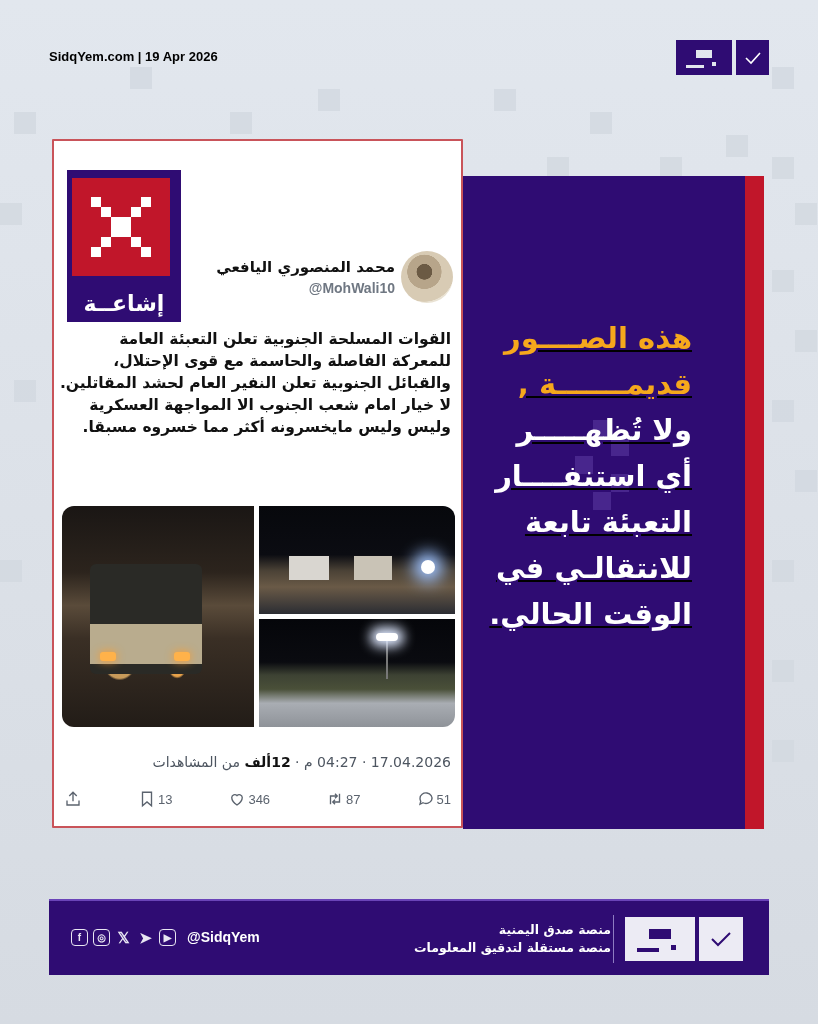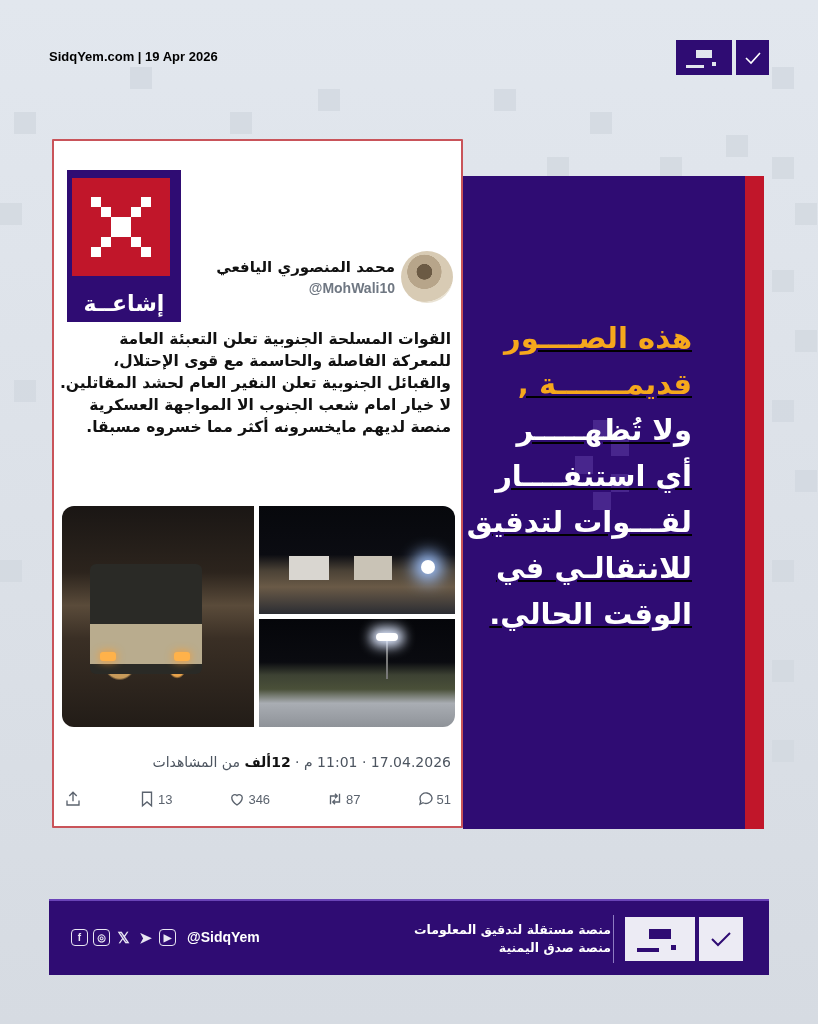--- a/index.html
+++ b/index.html
@@ -171,21 +171,21 @@
   <span style="left:36px;top:18px"></span>
   <span style="left:0;top:36px"></span>
   <span style="left:36px;top:54px"></span>
   <span style="left:18px;top:72px"></span>
 </div>
 <div class="verdict-text">
   <span class="hl">هذه الصــــور</span>
   <span class="hl">قديمـــــــة ,</span>
   <span class="wt">ولا تُظهـــــر</span>
   <span class="wt">أي استنفــــار</span>
-  <span class="wt">لقـــوات لتدقيق</span>
+  <span class="wt">التعبئة تابعة</span>
   <span class="wt">للانتقالـي في</span>
   <span class="wt">الوقت الحالي.</span>
 </div>
 
 <div class="tweet-card">
   <div class="rumor-badge">
     <div class="rumor-red">
       <svg width="98" height="98" viewBox="0 0 98 98">
         <g fill="#ffffff">
           <rect x="19" y="19" width="10" height="10"></rect>
@@ -206,21 +206,21 @@
     </div>
     <div class="rumor-label">إشاعــة</div>
   </div>
 
   <div class="avatar"></div>
   <div class="author-name">محمد المنصوري اليافعي</div>
   <div class="author-handle">@MohWali10</div>
 
   <div class="tweet-body">
     <p>القوات المسلحة الجنوبية تعلن التعبئة العامة للمعركة الفاصلة والحاسمة مع قوى الإحتلال، والقبائل الجنوبية تعلن النفير العام لحشد المقاتلين.</p>
-    <p>لا خيار امام شعب الجنوب الا المواجهة العسكرية منصة لديهم مايخسرونه أكثر مما خسروه مسبقا.</p>
+    <p>لا خيار امام شعب الجنوب الا المواجهة العسكرية وليس وليس مايخسرونه أكثر مما خسروه مسبقا.</p>
   </div>
 
   <div class="media-grid">
     <div class="media media-1">
       <div class="truck"></div>
         <div class="truck-bed"></div>
       <div class="light-l"></div>
         <div class="light-r"></div>
     </div>
     <div class="media media-2">
@@ -230,21 +230,21 @@
     </div>
     <div class="media media-3">
       <div class="pole"></div>
         <div class="lamp"></div>
     </div>
   </div>
 
   <div class="tweet-meta">
     <span>17.04.2026</span>
     <span>·</span>
-    <span>11:01 م</span>
+    <span>04:27 م</span>
     <span>·</span>
     <b>12ألف</b>
     <span>من المشاهدات</span>
   </div>
 
   <div class="tweet-actions">
     <div class="action">
       <svg viewBox="0 0 24 24">
           <path d="M4 11a8 7 0 1 1 4 6l-4 2 1-4a7 7 0 0 1-1-4z" fill="none" stroke="#5b636e" stroke-width="1.8"></path>
         </svg>
@@ -280,22 +280,22 @@
   <div class="social-icons">
     <div class="si">f</div>
     <div class="si">◎</div>
     <div class="si plain">𝕏</div>
     <div class="si plain">➤</div>
     <div class="si">▶</div>
   </div>
   <div class="footer-handle">@SidqYem</div>
 
   <div class="footer-tagline">
+    <div>منصة صدق اليمنية</div>
     <div>منصة مستقلة لتدقيق المعلومات</div>
-    <div>منصة صدق اليمنية</div>
   </div>
   <div class="footer-divider"></div>
   <div class="logo-bottom">
     <div class="glyph">
       <div class="bar" style="left:0;top:0;width:70px;height:12px;background:#ecebf4"></div>
       <div class="bar" style="left:0;top:12px;width:24px;height:10px;background:#ecebf4"></div>
       <div class="bar" style="left:46px;top:12px;width:24px;height:10px;background:#ecebf4"></div>
       <div class="bar" style="left:0;top:22px;width:70px;height:22px;background:#ecebf4"></div>
       <div class="bar" style="left:12px;top:31px;width:22px;height:4px;background:#2f0c73"></div>
       <div class="bar" style="left:46px;top:28px;width:5px;height:5px;background:#2f0c73"></div>

